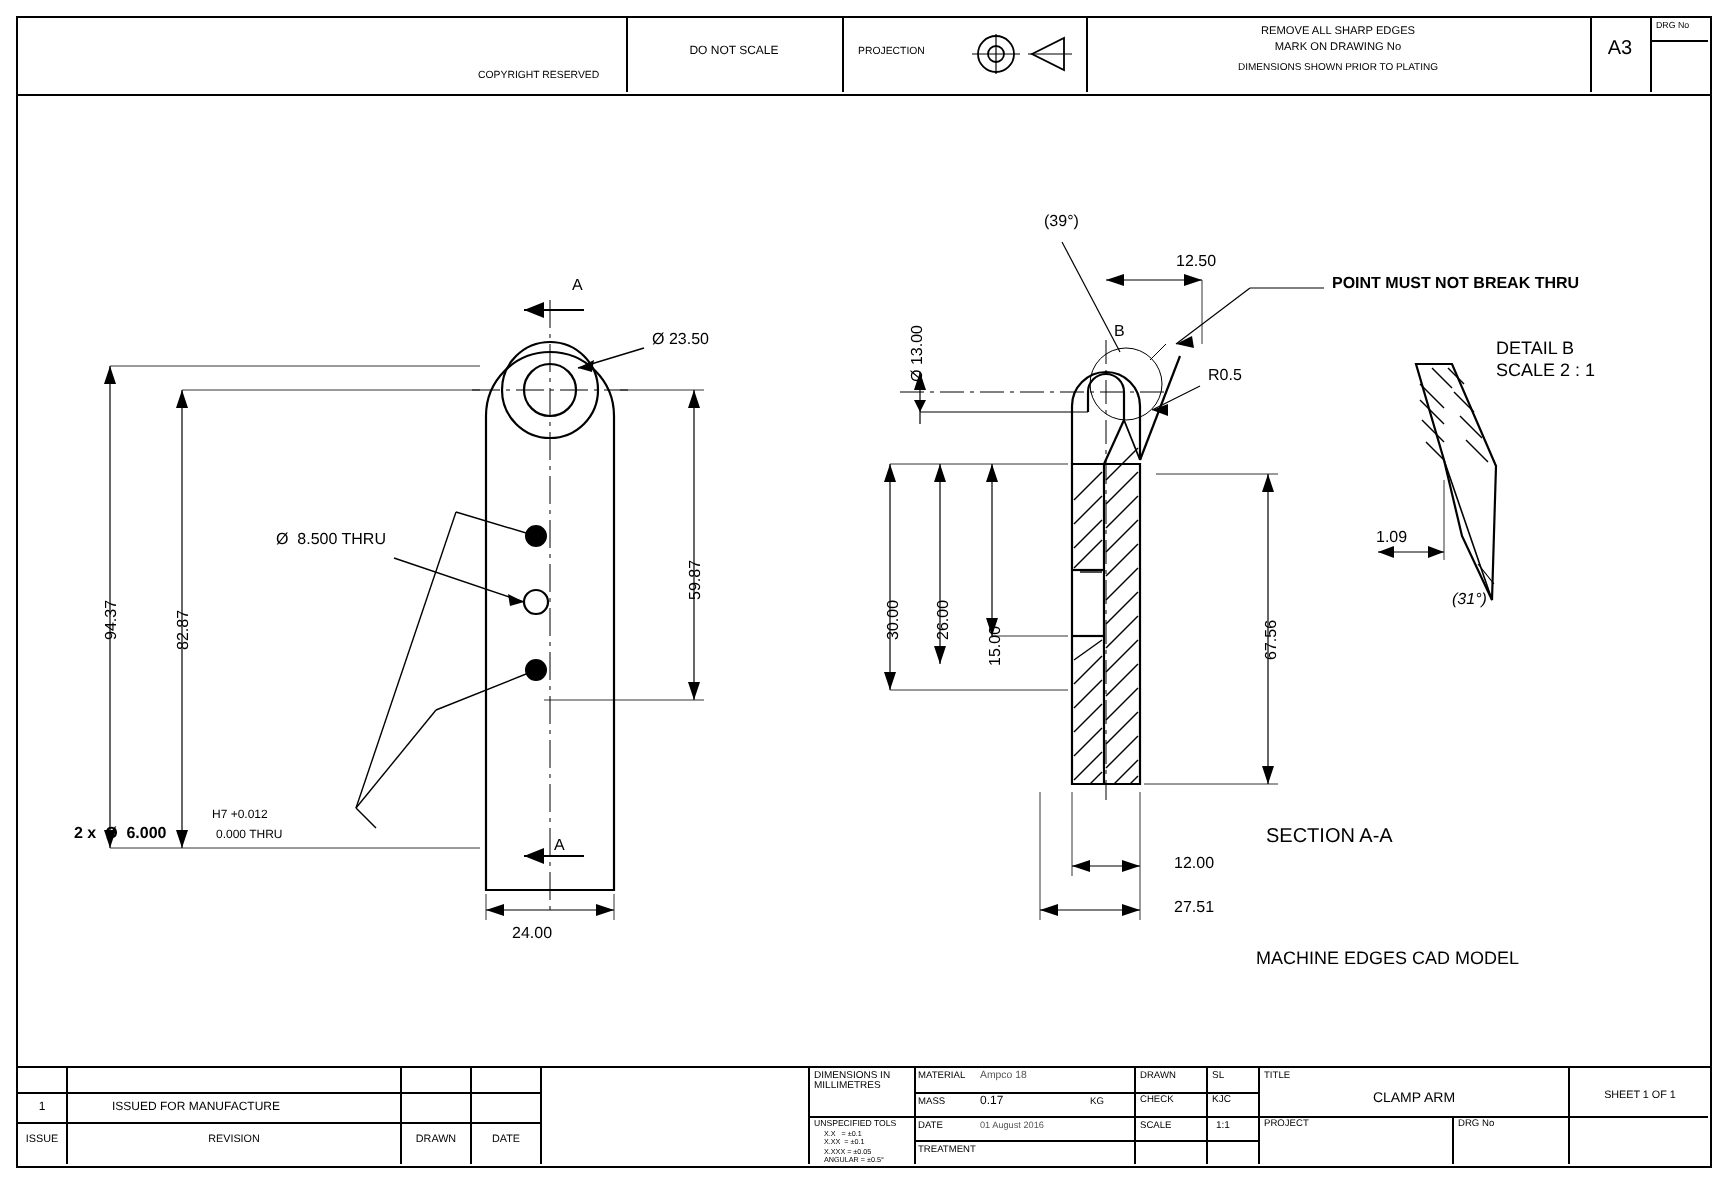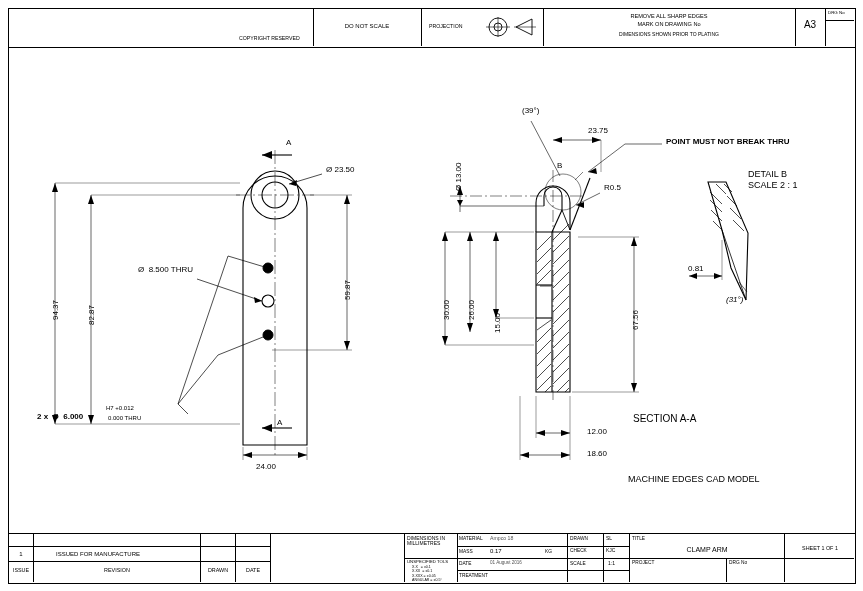--- a/index.html
+++ b/index.html
@@ -281,31 +281,31 @@
     <line x1="536" y1="396" x2="536" y2="438" stroke="#000" stroke-width="0.4"></line>
     <line x1="570" y1="396" x2="570" y2="460" stroke="#000" stroke-width="0.4"></line>
 
     <line x1="520" y1="455" x2="570" y2="455" stroke="#000" stroke-width="0.6"></line>
     <polygon points="520,455 529,452 529,458" fill="#000"></polygon>
     <polygon points="570,455 561,452 561,458" fill="#000"></polygon>
     <line x1="520" y1="396" x2="520" y2="460" stroke="#000" stroke-width="0.4"></line>
   </svg>
 
   <div class="t md" style="left:522px;top:107px;">(39°)</div>
-  <div class="t md" style="left:588px;top:127px;">23.75</div>
+  <div class="t md" style="left:588px;top:127px;">12.50</div>
   <div class="t md" style="left:666px;top:138px;font-weight:bold;">POINT MUST NOT BREAK THRU</div>
   <div class="t md rot" style="left:455px;top:191px;">Ø 13.00</div>
   <div class="t md" style="left:557px;top:162px;">B</div>
   <div class="t md" style="left:604px;top:184px;">R0.5</div>
   <div class="t md rot" style="left:443px;top:320px;">30.00</div>
   <div class="t md rot" style="left:468px;top:320px;">26.00</div>
   <div class="t md rot" style="left:494px;top:333px;">15.00</div>
   <div class="t md rot" style="left:632px;top:330px;">67.56</div>
   <div class="t md" style="left:587px;top:428px;">12.00</div>
-  <div class="t md" style="left:587px;top:450px;">18.60</div>
+  <div class="t md" style="left:587px;top:450px;">27.51</div>
   <div class="t" style="left:633px;top:414px;font-size:10px;">SECTION A-A</div>
   <div class="t" style="left:628px;top:475px;font-size:9px;">MACHINE EDGES CAD MODEL</div>
 
   <svg style="left:0;top:0;width:863px;height:591px;">
     <path d="M 708,182 L 726,182 L 748,233 L 746,300 L 731,268 L 722,230 Z" fill="none" stroke="#000" stroke-width="1.1"></path>
     <line x1="722" y1="230" x2="746" y2="300" stroke="#000" stroke-width="0.8"></line>
     <g class="hatch-a">
       <line x1="710" y1="192" x2="722" y2="204"></line>
       <line x1="710" y1="200" x2="722" y2="212"></line>
       <line x1="711" y1="210" x2="722" y2="221"></line>
@@ -320,16 +320,16 @@
     <line x1="689" y1="276" x2="722" y2="276" stroke="#000" stroke-width="0.6"></line>
     <polygon points="689,276 697,273 697,279" fill="#000"></polygon>
     <polygon points="722,276 714,273 714,279" fill="#000"></polygon>
     <line x1="722" y1="240" x2="722" y2="280" stroke="#000" stroke-width="0.4"></line>
 
     <line x1="739" y1="282" x2="747" y2="292" stroke="#000" stroke-width="0.6"></line>
   </svg>
 
   <div class="t" style="left:748px;top:170px;font-size:9px;">DETAIL B</div>
   <div class="t" style="left:748px;top:181px;font-size:9px;">SCALE 2 : 1</div>
-  <div class="t md" style="left:688px;top:265px;">0.81</div>
+  <div class="t md" style="left:688px;top:265px;">1.09</div>
   <div class="t md" style="left:726px;top:296px;font-style:italic;">(31°)</div>
 
 </div>
 
 </body></html>

